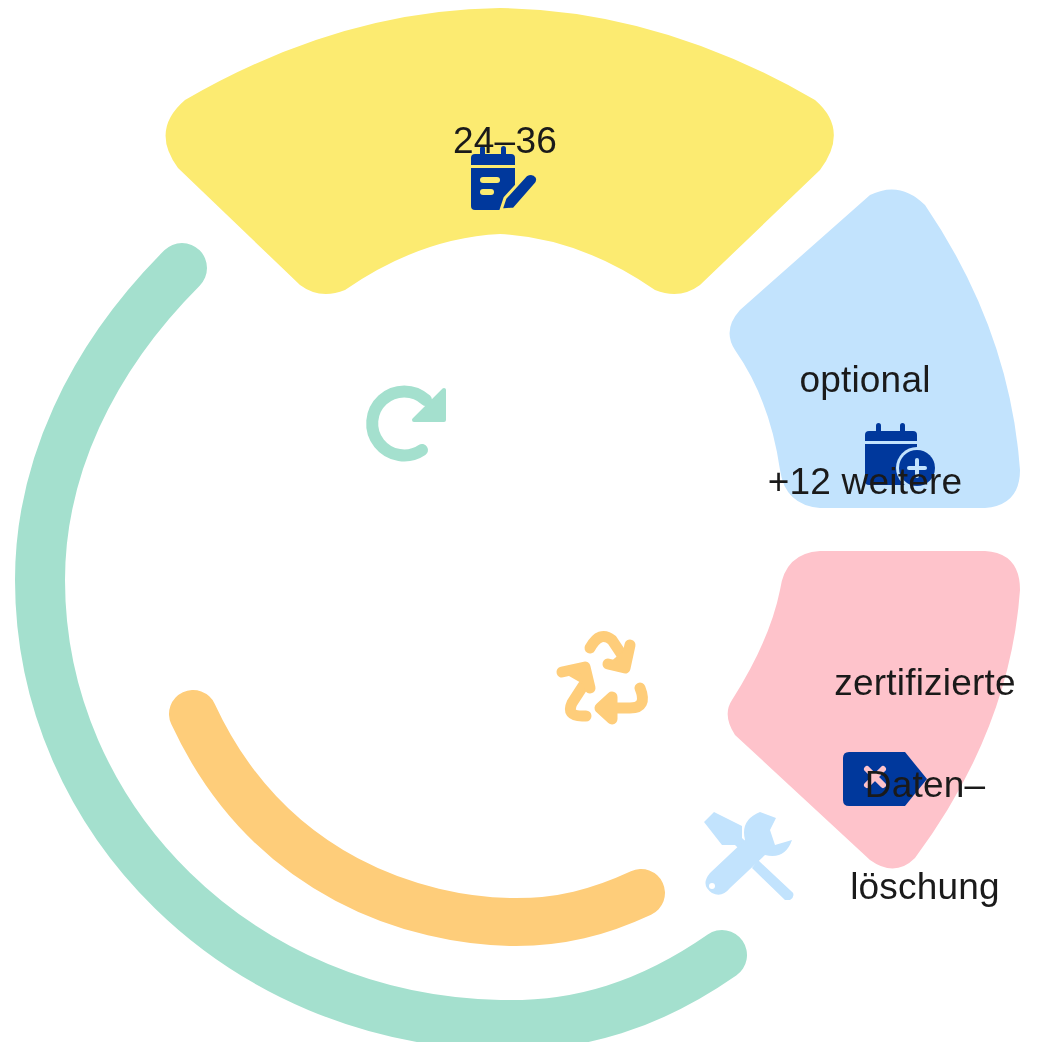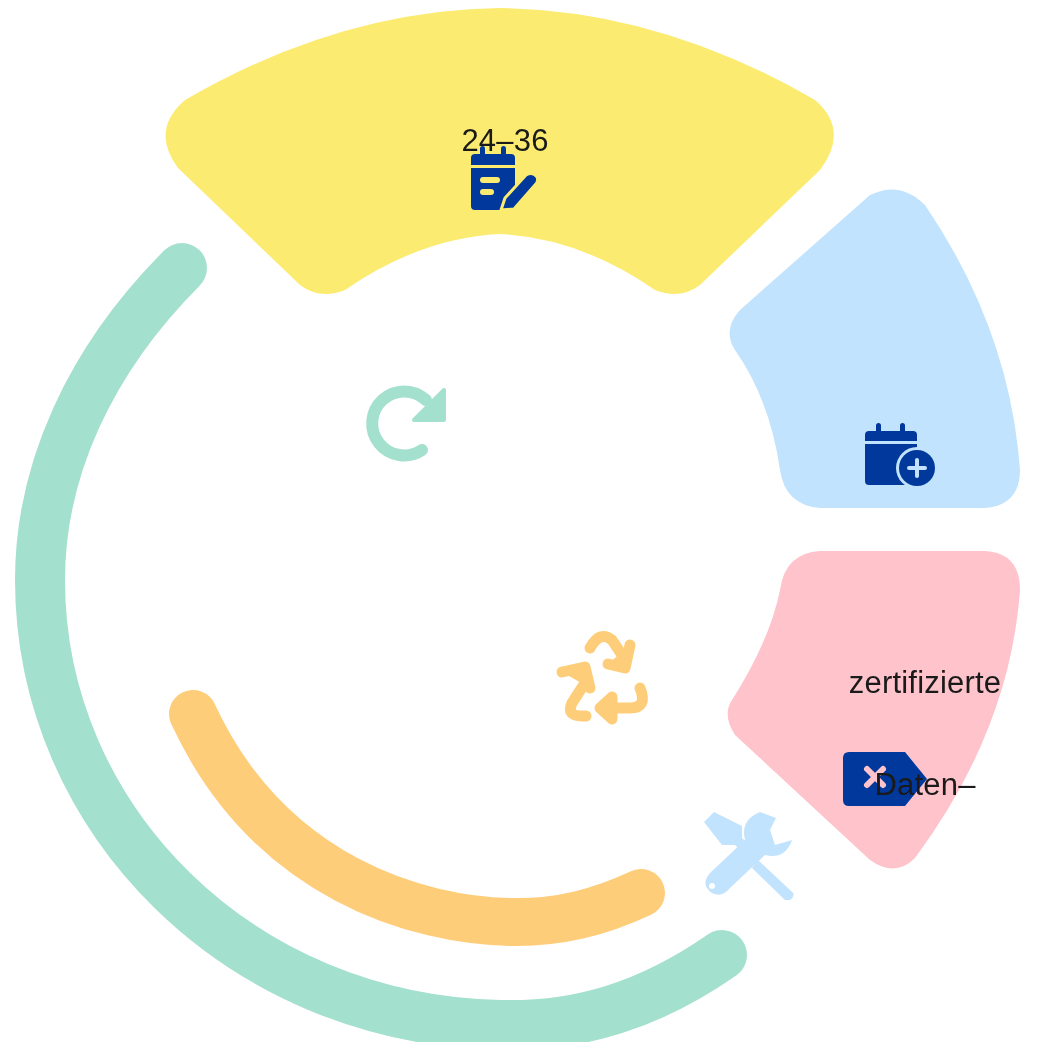--- a/index.html
+++ b/index.html
@@ -19,21 +19,21 @@
       left: 0;
       top: 0;
       width: 1049px;
       height: 1042px;
     }
     .label {
       position: absolute;
       text-align: center;
       color: #1a1a1a;
       font-family: "Liberation Sans", "DejaVu Sans", sans-serif;
-      font-size: 31px;
+      font-size: 37px;
       line-height: 34px;
       letter-spacing: 0.2px;
       white-space: pre;
     }
     .label span { display: block; }
     #label-top { left: 300px; top: 56px; width: 410px; }
     #label-blue { left: 740px; top: 295px; width: 250px; }
     #label-pink { left: 800px; top: 598px; width: 250px; }
   </style>
 </head>
@@ -97,18 +97,21 @@
     <path d="M 758 860 L 790 890 Q 797 895 790 900 L 785 900 L 752 868 Z"></path>
     <circle cx="712" cy="886" r="3" fill="#ffffff"></circle>
   </g>
 </svg>
 
 <div id="label-top" class="label">
   <span>24–36</span>
 </div>
 
 <div id="label-blue" class="label">
+  <span>optional</span>
+  <span>+12 weitere</span>
 </div>
 
 <div id="label-pink" class="label">
   <span>zertifizierte</span>
   <span>Daten–</span>
+  <span>löschung</span>
 </div>
 
 </body></html>

